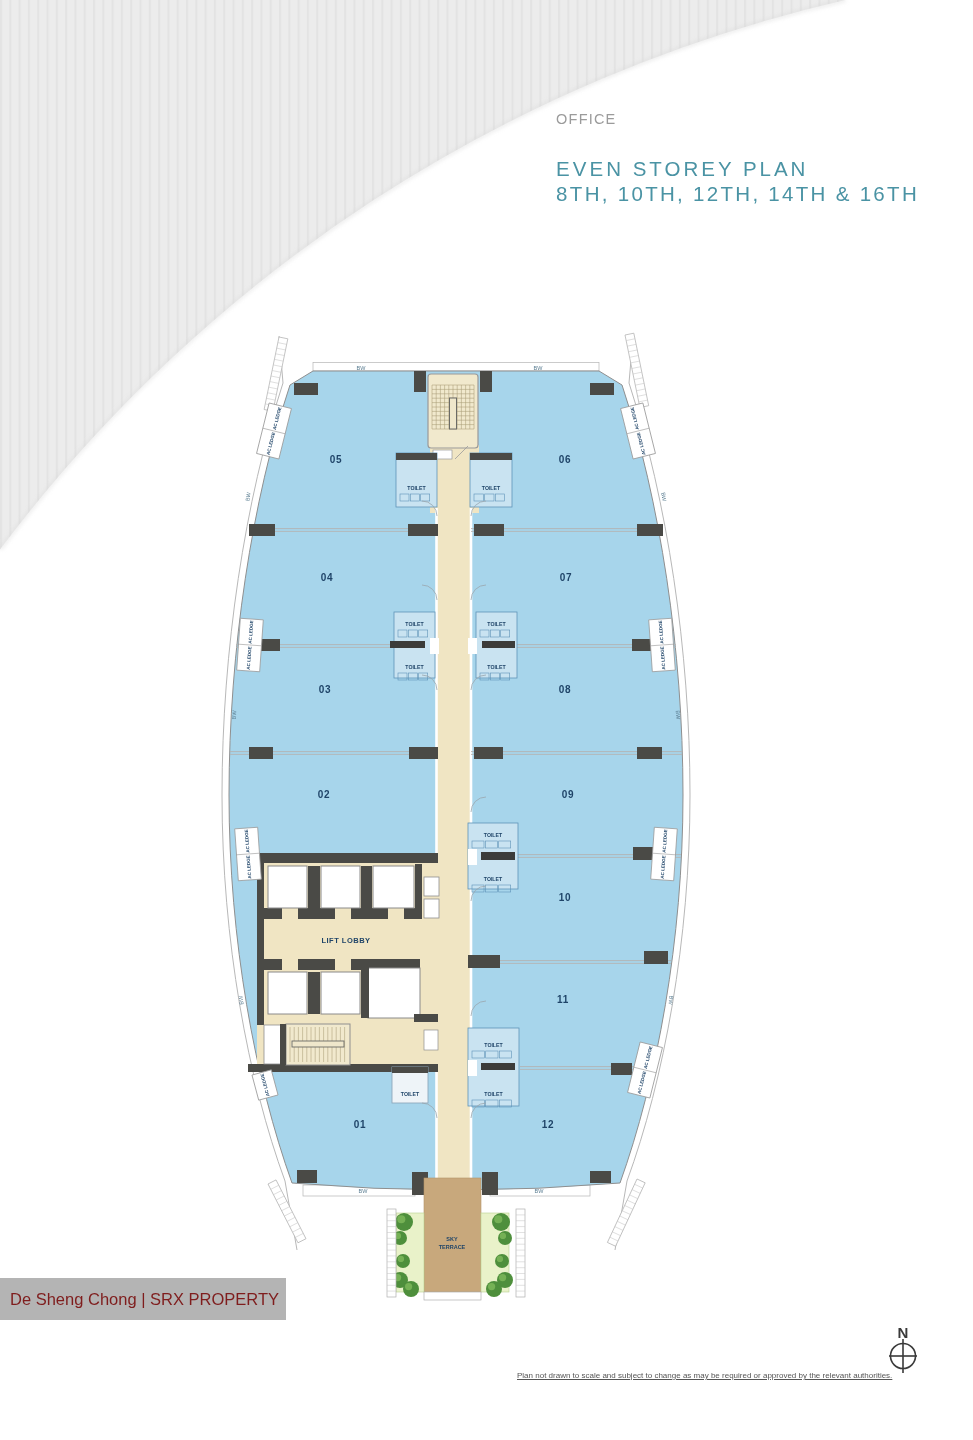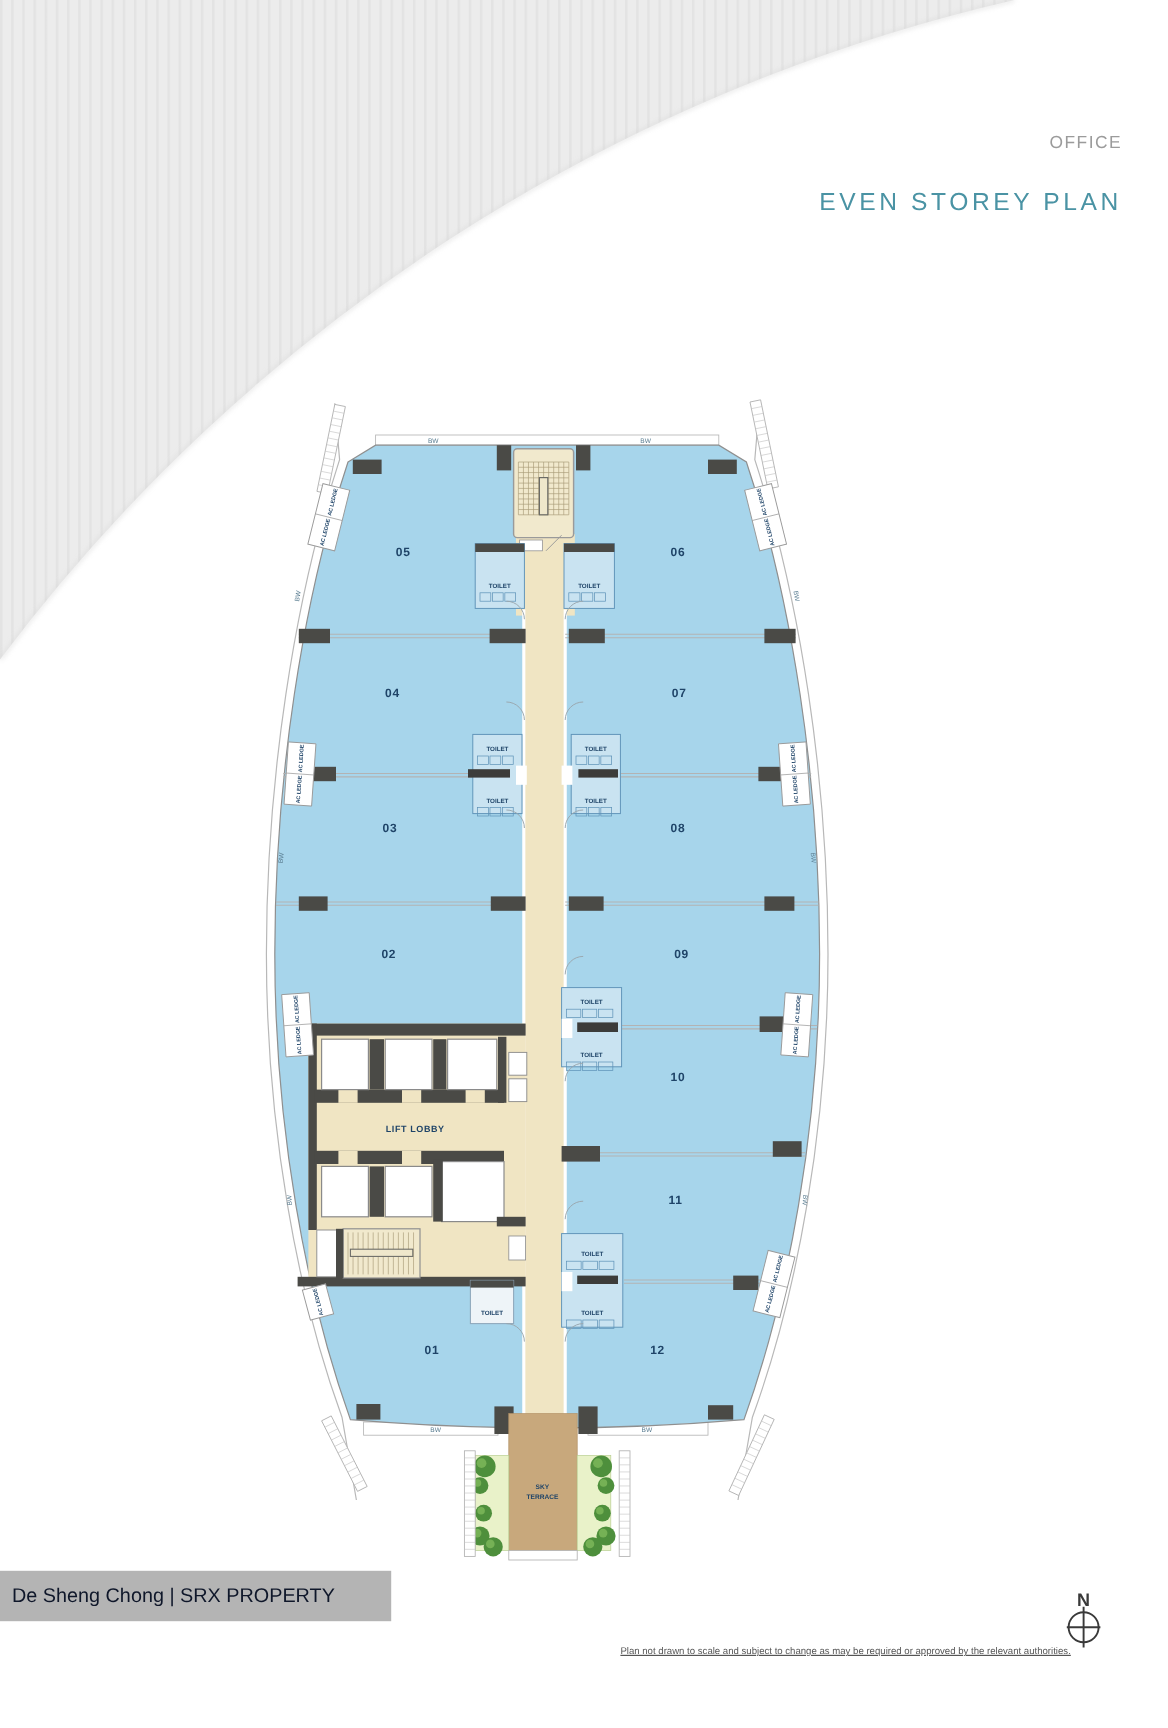--- a/index.html
+++ b/index.html
@@ -1,22 +1,22 @@
 <!DOCTYPE html>
 <html><head>
 <meta charset="utf-8">
 <style>
 html,body{margin:0;padding:0;width:973px;height:1440px;background:#fff;overflow:hidden;
 font-family:"Liberation Sans",sans-serif;}
 .abs{position:absolute;}
-#hdr{right:38px;top:112px;text-align:right;line-height:1;}
+#hdr{right:54px;top:112px;text-align:left;line-height:1;}
 #hdr .office{color:#9b9b9b;font-size:14.5px;letter-spacing:1.2px;margin-bottom:8px;}
 #hdr .t1{color:#4a93a4;font-size:20.5px;letter-spacing:3px;margin-bottom:4.5px;margin-top:32px;}
 #hdr .t2{color:#4a93a4;font-size:20.5px;letter-spacing:2.3px;}
-#wm{left:0;top:1309px;width:326px;height:42px;background:#b4b4b4;color:#0f172a;
+#wm{left:0;top:1278px;width:286px;height:42px;background:#b4b4b4;color:#7f1d1d;
 font-size:16.5px;line-height:42px;padding-left:10px;box-sizing:border-box;white-space:nowrap;}
 #disc{left:517px;top:1371px;width:410px;font-size:8px;color:#555;white-space:nowrap;text-decoration:underline;}
 </style>
 </head>
 <body>
 
 <svg class="abs" style="left:0;top:0" width="973" height="1440" viewBox="0 0 973 1440">
 
 <defs>
       <pattern id="stripes" width="9.3" height="8" patternUnits="userSpaceOnUse">
@@ -512,17 +512,18 @@
     </g>
     <text x="903" y="1338" font-size="15" fill="#3a3a3a" text-anchor="middle" font-weight="bold">N</text>
 </svg>
 
 <div id="hdr" class="abs">
 
 <div class="office">OFFICE</div>
 
 <div class="t1">EVEN STOREY PLAN</div>
 
+<div class="t2">8TH, 10TH, 12TH, 14TH &amp; 16TH</div>
 </div>
 
 <div id="wm" class="abs">De Sheng Chong | SRX PROPERTY</div>
 
 <div id="disc" class="abs">Plan not drawn to scale and subject to change as may be required or approved by the relevant authorities.</div>
 
 </body></html>

